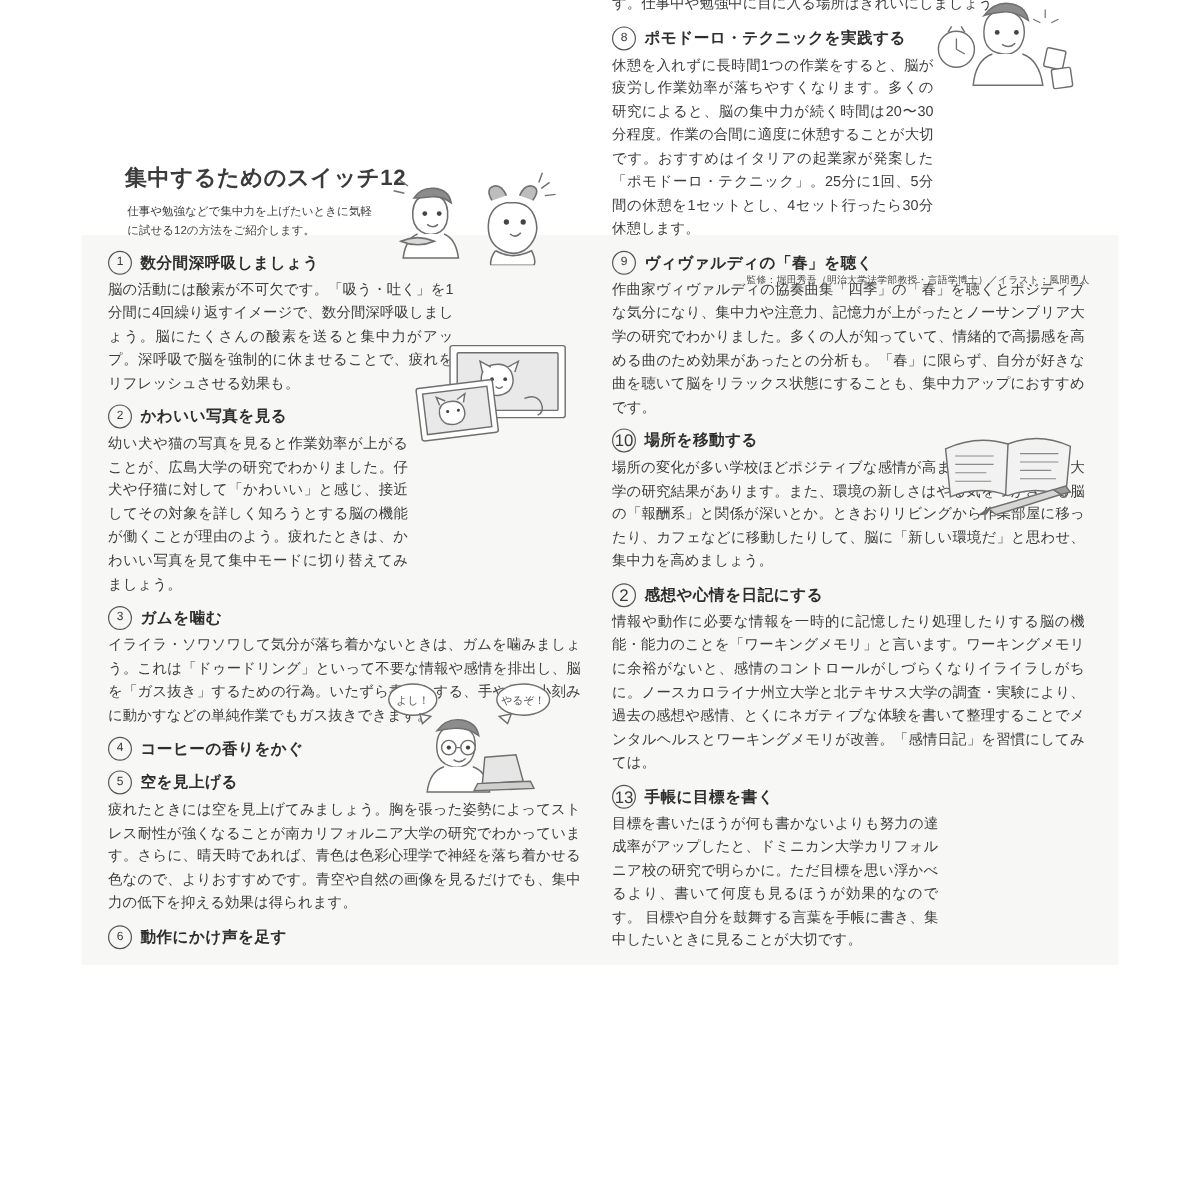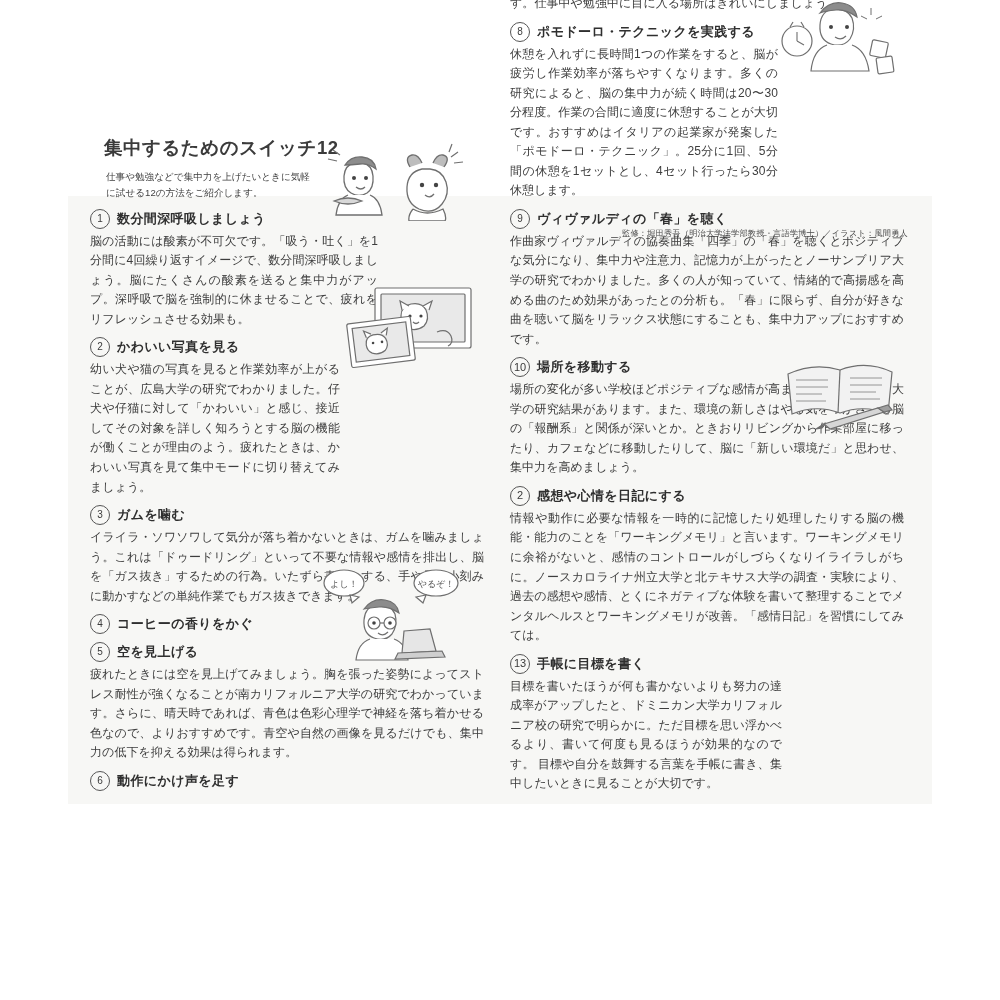--- a/index.html
+++ b/index.html
@@ -72,21 +72,21 @@
     border: 1.2px solid #555;
     border-radius: 50%;
     color: #3a3a3a;
     font-size: 10px;
     display: flex;
     align-items: center;
     justify-content: center;
     flex: 0 0 auto;
     line-height: 1;
   }
-  .num.wide { font-size: 11px; }
+  .num.wide { font-size: 14px; }
   .item-title {
     font-size: 13px;
     font-weight: bold;
     color: #2f2f2f;
     letter-spacing: 0.4px;
   }
   .body {
     font-size: 12px;
     line-height: 1.63;
     color: #3d3d3d;

